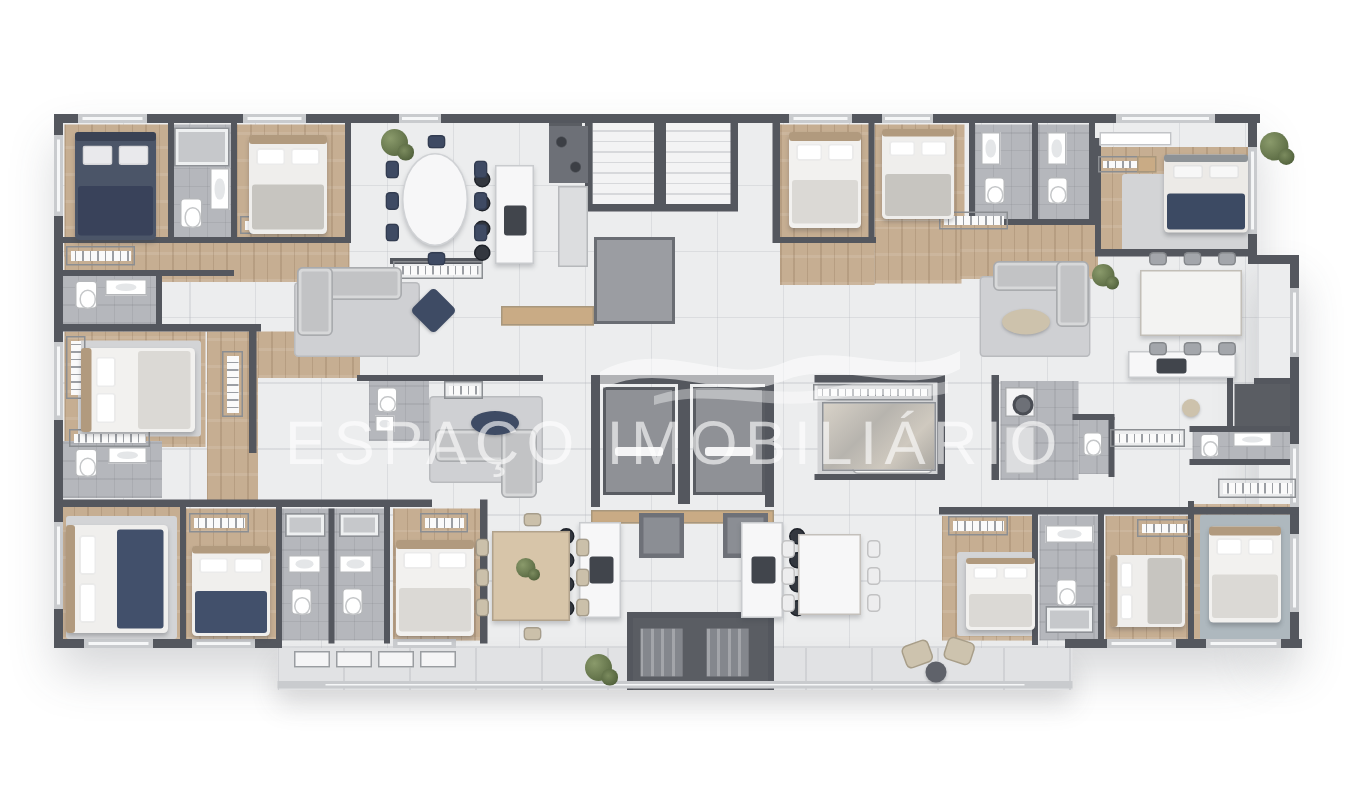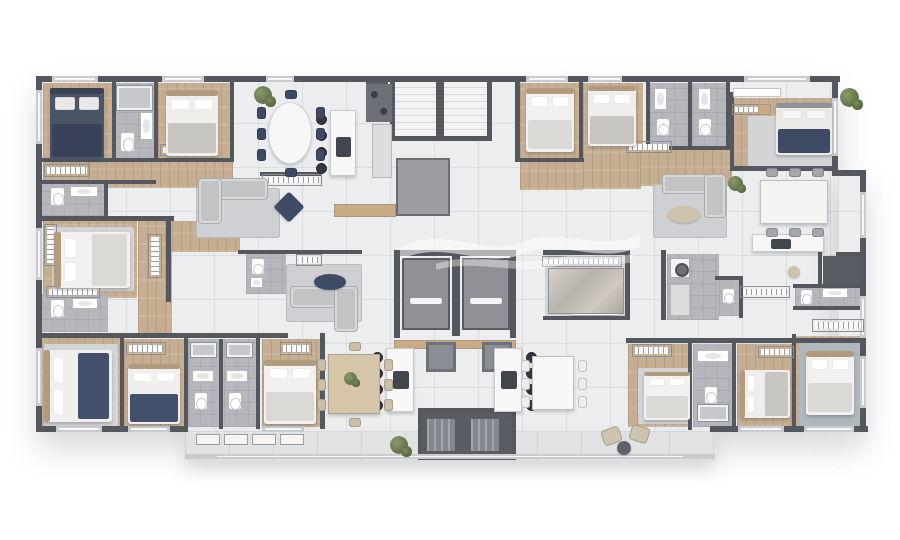--- a/index.html
+++ b/index.html
@@ -436,14 +436,15 @@
       <div class="el t-planter" style="left: 280px; top: 434px; width: 24px; height: 11px;"></div>
       <div class="el t-bchair" style="left: 602px; top: 428px; width: 19px; height: 16px; transform: rotate(-20deg);"></div>
       <div class="el t-bchair" style="left: 630px; top: 426px; width: 19px; height: 16px; transform: rotate(18deg);"></div>
       <div class="el t-pouf" style="left: 617px; top: 441px; width: 14px; height: 14px; background: rgb(95, 98, 106); border-radius: 50%;"></div>
     </div>
   <div id="watermark">
     <svg id="wm-logo" viewBox="0 0 248 54">
       <path fill="#ffffff" d="M4 32 C46 8 88 42 126 26 C164 10 206 38 244 18 L244 30 C206 50 164 22 126 38 C88 54 46 22 4 44 Z"></path>
       <path fill="#ffffff" opacity="0.7" d="M40 48 C80 34 120 52 160 42 C190 35 215 44 236 38 L236 46 C215 52 190 43 160 50 C120 60 80 42 40 54 Z"></path>
     </svg>
+    <div class="wm-title">ESPAÇO IMOBILIÁRIO</div>
   </div>
 </div>
 
 </body></html>

